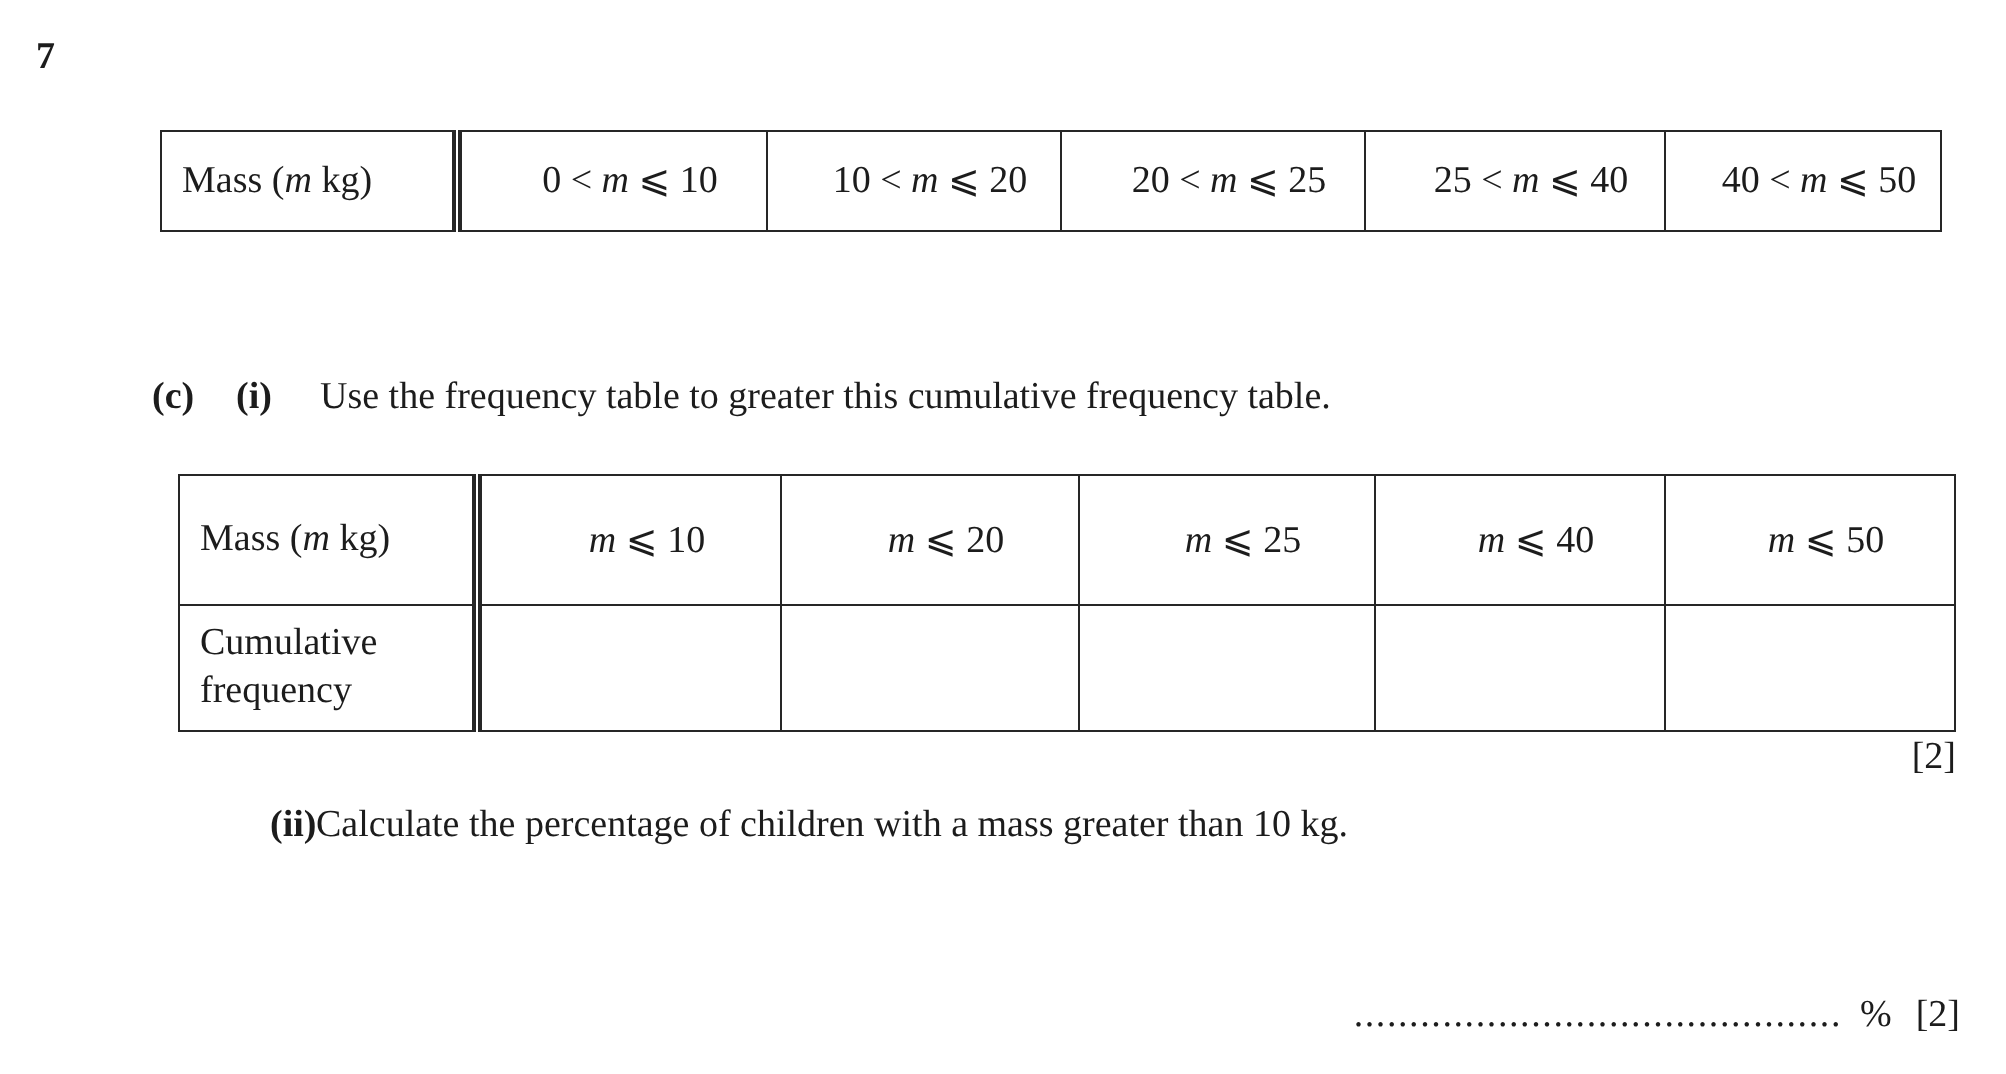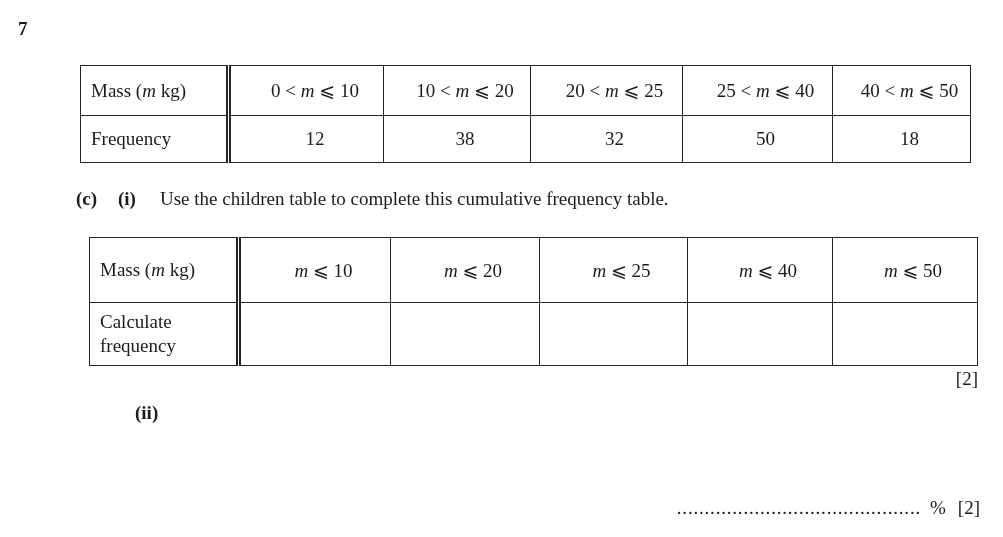--- a/index.html
+++ b/index.html
@@ -68,65 +68,58 @@
     </colgroup>
     <tbody>
         <tr style="height:50px;">
       <td class="rowhdr">Mass (<i>m</i> kg)</td>
       <td class="dbl">0 &lt; <i>m</i> ⩽ 10</td>
       <td>10 &lt; <i>m</i> ⩽ 20</td>
       <td>20 &lt; <i>m</i> ⩽ 25</td>
       <td>25 &lt; <i>m</i> ⩽ 40</td>
       <td>40 &lt; <i>m</i> ⩽ 50</td>
     </tr>
-    <tr style="height:47px;">
-      <td class="rowhdr">Frequency</td>
-      <td class="dbl">12</td>
-      <td>38</td>
-      <td>32</td>
-      <td>50</td>
-      <td>18</td>
-    </tr>
   </tbody>
     </table>
 
   <span class="abs txt bold" style="left:76px; top:188px;">(c)</span>
   <span class="abs txt bold" style="left:118px; top:188px;">(i)</span>
-  <span class="abs txt" style="left:160px; top:188px;">Use the children table to complete this cumulative frequency table.</span>
+  <span class="abs txt" style="left:160px; top:188px;">Use the frequency table to greater this cumulative frequency table.</span>
 
   <table class="abs" style="left:57px; top:237px;">
     <colgroup>
       <col style="width:149px">
         <col style="width:152px">
         <col style="width:149px">
       <col style="width:148px">
         <col style="width:145px">
         <col style="width:145px">
     </colgroup>
     <tbody>
         <tr style="height:65px;">
       <td class="rowhdr">Mass (<i>m</i> kg)</td>
       <td class="dbl"><i>m</i> ⩽ 10</td>
       <td><i>m</i> ⩽ 20</td>
       <td><i>m</i> ⩽ 25</td>
       <td><i>m</i> ⩽ 40</td>
       <td><i>m</i> ⩽ 50</td>
     </tr>
     <tr style="height:63px;">
-      <td class="rowhdr">Calculate frequency</td>
+      <td class="rowhdr">Cumulative frequency</td>
       <td class="dbl"></td>
       <td></td>
       <td></td>
       <td></td>
       <td></td>
     </tr>
   </tbody>
     </table>
 
   <div class="abs marks" style="right:25px; top:368px;">[2]</div>
 
   <span class="abs txt bold" style="left:111px; top:402px;margin-left:24px;">(ii)</span>
+  <span class="abs txt" style="left:158px; top:402px;">Calculate the percentage of children with a mass greater than 10 kg.</span>
 
   <div class="abs answer-line" style="right:23px; top:497px;">
     <span class="dots">............................................</span><span class="pct">%</span><span class="mk">[2]</span>
   </div>
 
 </div>
 
 </body></html>

